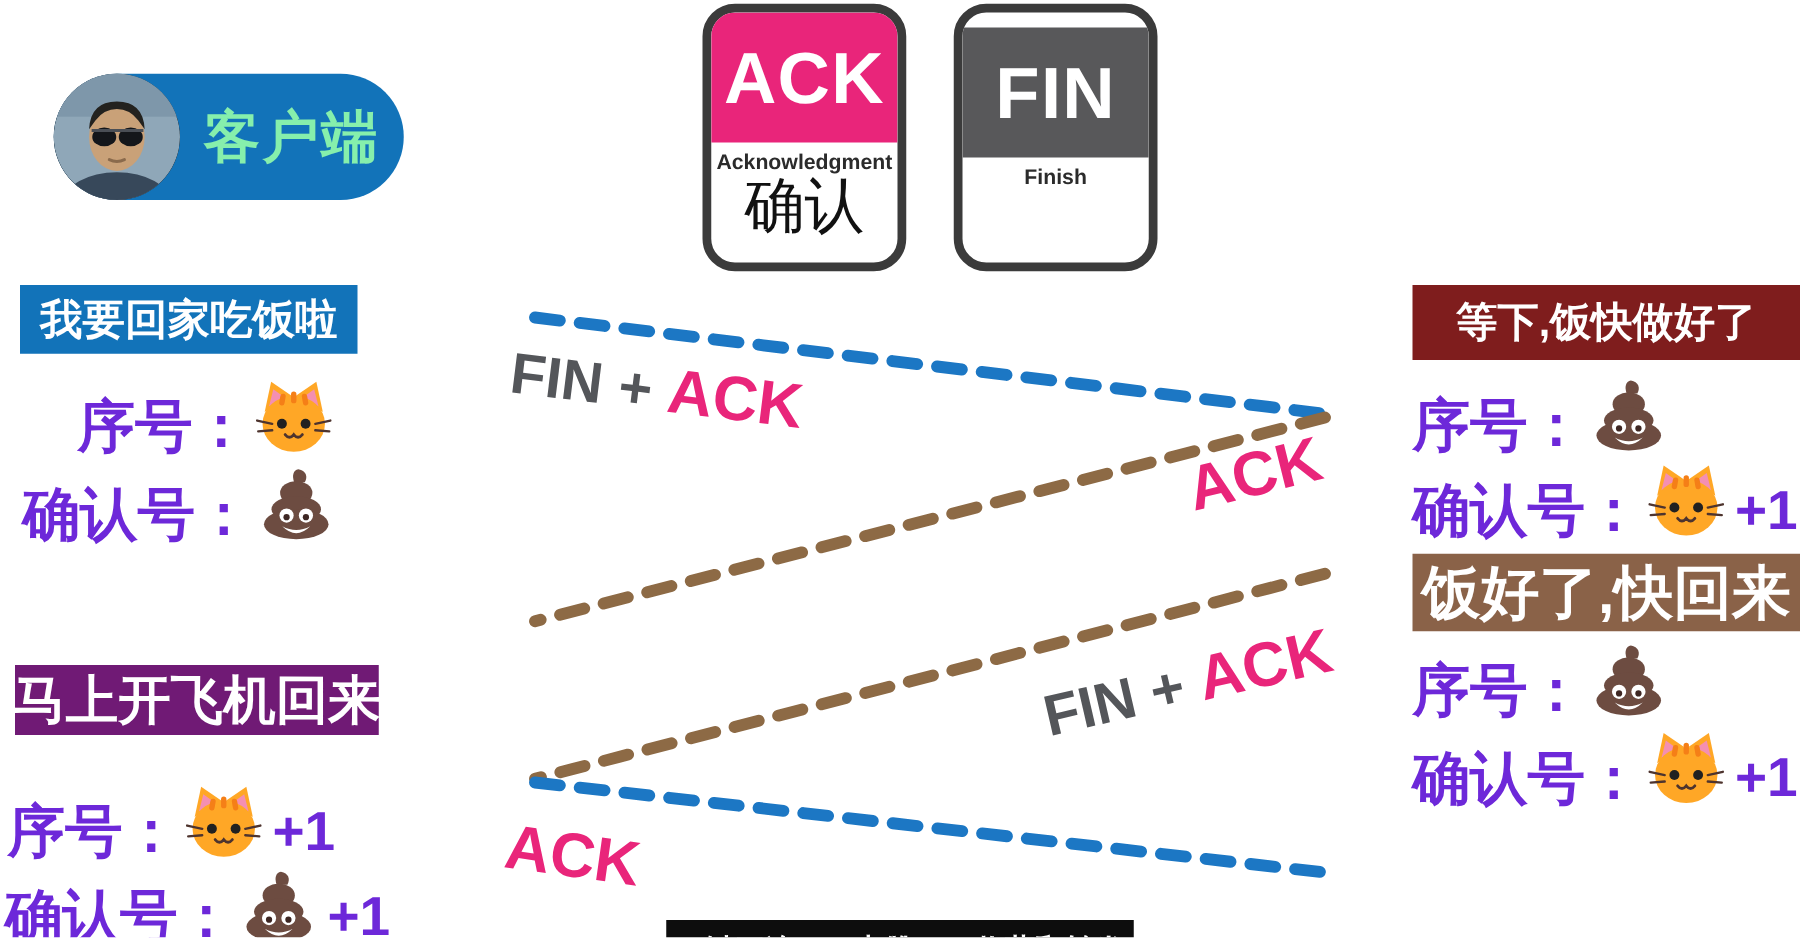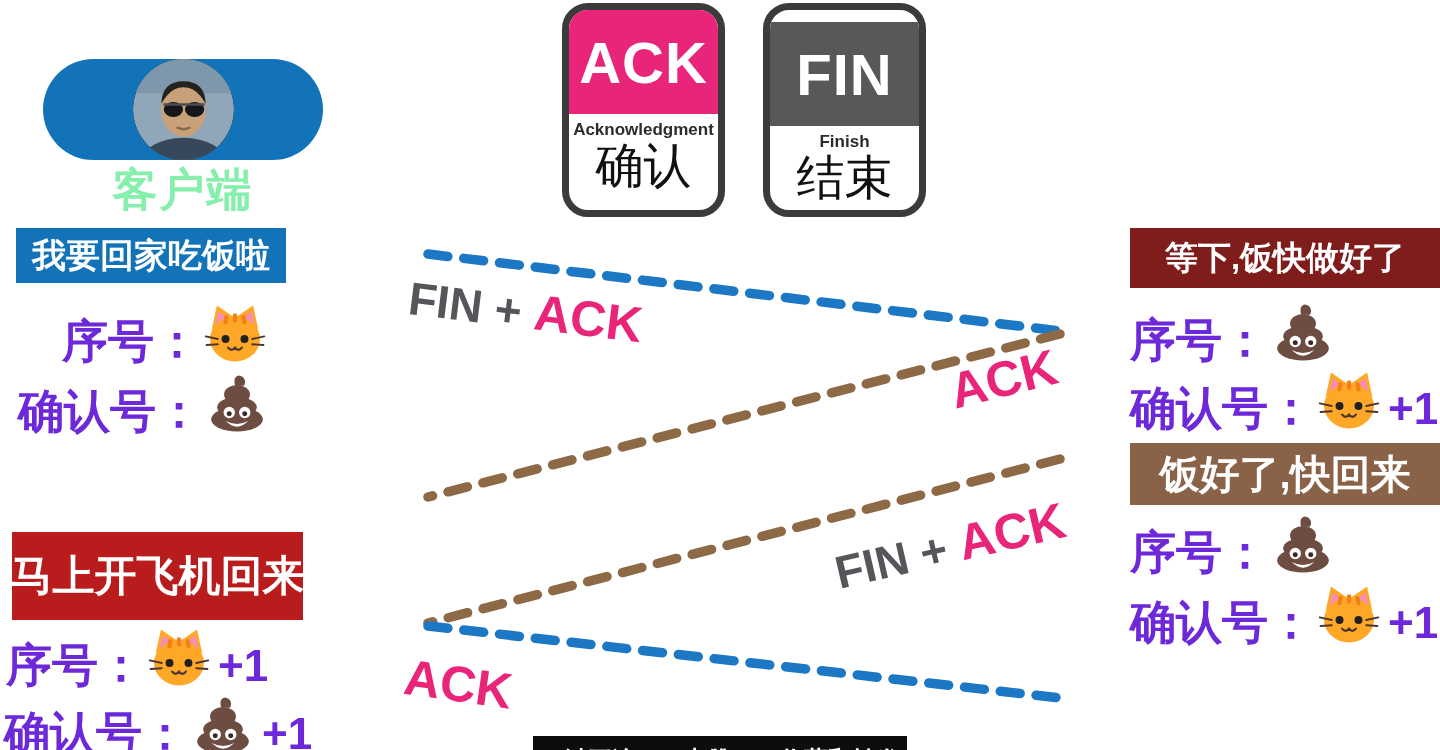--- a/index.html
+++ b/index.html
@@ -1,20 +1,20 @@
 <!DOCTYPE html>
 <html><head>
 <meta charset="utf-8">
 <style>
   html,body{margin:0;padding:0;background:#fff;}
   .stage{position:relative;width:1440px;height:750px;background:#ffffff;overflow:hidden;
          font-family:"Liberation Sans","DejaVu Sans",sans-serif;}
 
   
-  .pill{position:absolute;display:flex;align-items:center;color:#86efac;font-weight:bold;border-radius:52px;flex-direction:column;}
+  .pill{position:absolute;display:flex;align-items:center;color:#86efac;font-weight:bold;border-radius:52px;}
   .pill-client{left:43px;top:59px;width:280px;height:101px;background:#1273B9;}
   .pill-server{left:1122px;top:61px;width:281px;height:101px;background:#8A6248;}
   .pill-avatar{width:101px;height:101px;border-radius:50%;overflow:hidden;flex:none;background:#222;}
   .pill-avatar svg{display:block;width:100%;height:100%;}
   .pill-label{flex:1;text-align:center;font-size:45px;letter-spacing:2px;}
 
   
   .badge{position:absolute;top:3px;width:163px;height:214px;border:7px solid #3B3B3B;border-radius:26px;
          background:#fff;box-sizing:border-box;overflow:hidden;text-align:center;}
   .badge-ack{left:562px;}
@@ -23,23 +23,23 @@
                 color:#fff;font-size:58px;font-weight:bold;letter-spacing:1px;}
   .badge-ack .badge-header{background:#E9257A;}
   .badge-fin .badge-header{background:#58585A;margin-top:12px;}
   .badge-full{margin-top:7px;font-size:17px;font-weight:bold;color:#2B2B2B;line-height:1;}
   .badge-zh{margin-top:3px;font-size:48px;font-weight:normal;color:#111;line-height:1.05;}
 
   
   .bubble{position:absolute;display:flex;align-items:center;justify-content:center;
           color:#fff;font-weight:bold;white-space:nowrap;}
   .bubble-l1{left:16px;top:228px;width:270px;height:55px;background:#1273B9;font-size:34px;}
-  .bubble-l2{left:12px;top:532px;width:291px;height:88px;background:#b91c1c;font-size:42px;}
+  .bubble-l2{left:12px;top:532px;width:291px;height:56px;background:#701a75;font-size:42px;}
   .bubble-r1{left:1130px;top:228px;width:310px;height:60px;background:#7f1d1d;font-size:33px;}
-  .bubble-r2{left:1130px;top:443px;width:310px;height:62px;background:#8A6248;font-size:40px;}
+  .bubble-r2{left:1130px;top:443px;width:310px;height:62px;background:#8A6248;font-size:47px;}
 
   
   .fieldrow{position:absolute;display:flex;align-items:flex-end;font-weight:bold;color:#6d28d9;
             font-size:46px;white-space:nowrap;line-height:1;}
   .fieldrow .emoji{width:62px;height:62px;margin:0 4px;flex:none;}
   .fieldrow .suffix{font-size:44px;margin-left:4px;}
   .row-l1a{left:62px;top:302px;}
   .row-l1b{left:18px;top:372px;}
   .row-l2a{left:6px;top:626px;}
   .row-l2b{left:4px;top:694px;}
@@ -144,21 +144,20 @@
 
   <div class="badge badge-ack">
     <div class="badge-header">ACK</div>
     <div class="badge-full">Acknowledgment</div>
     <div class="badge-zh">确认</div>
   </div>
 
   <div class="badge badge-fin">
     <div class="badge-header">FIN</div>
     <div class="badge-full">Finish</div>
-    <div class="badge-zh">结束</div>
   </div>
 
   <div class="bubble bubble-l1">我要回家吃饭啦</div>
   <div class="fieldrow row-l1a">
     <span>序号：</span>
     <svg class="emoji">
         <use href="#sym-cat"></use>
       </svg>
     <span class="suffix"></span>
   </div>

